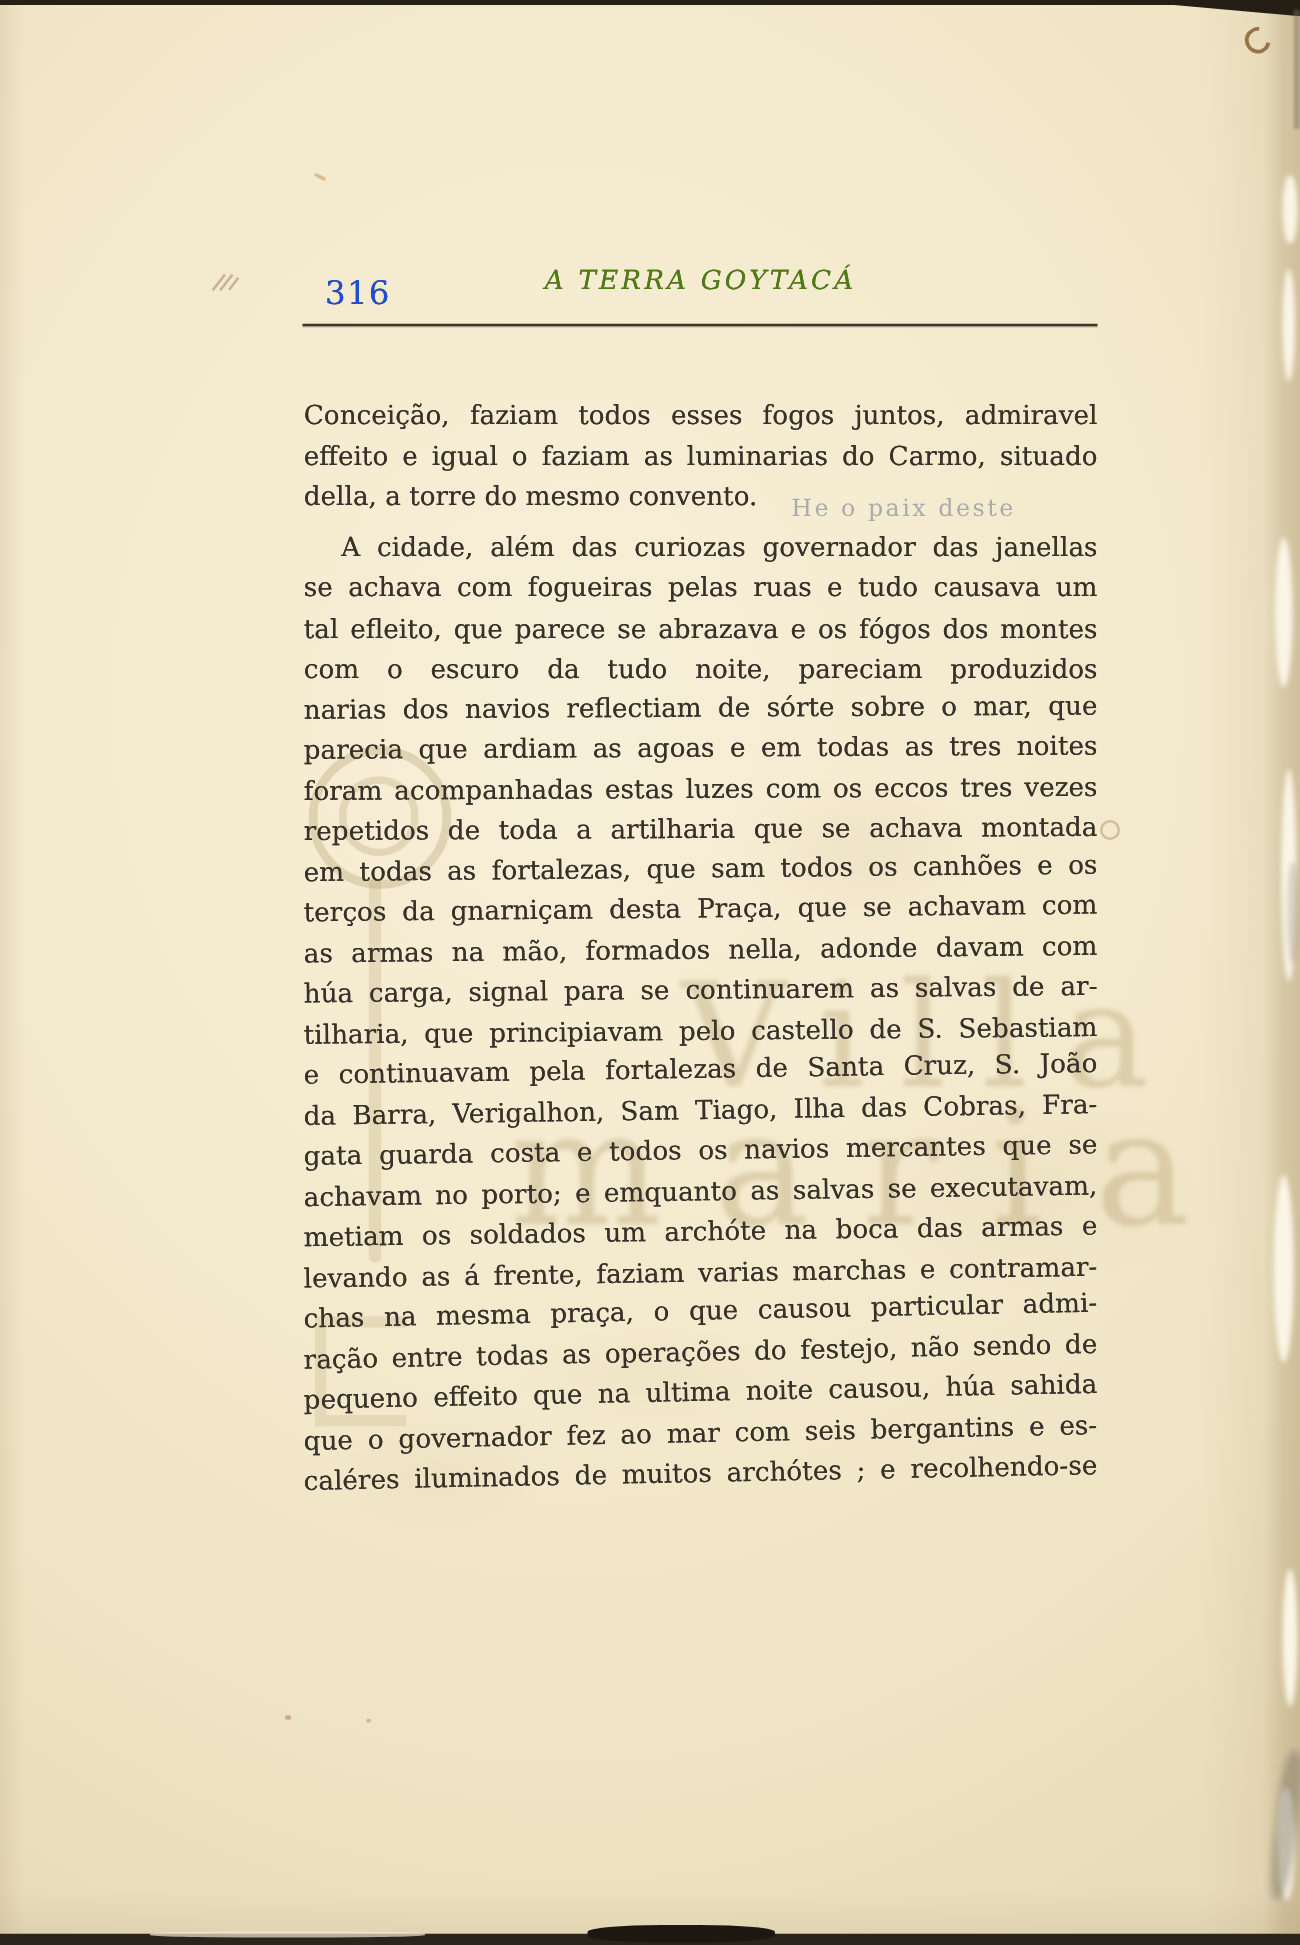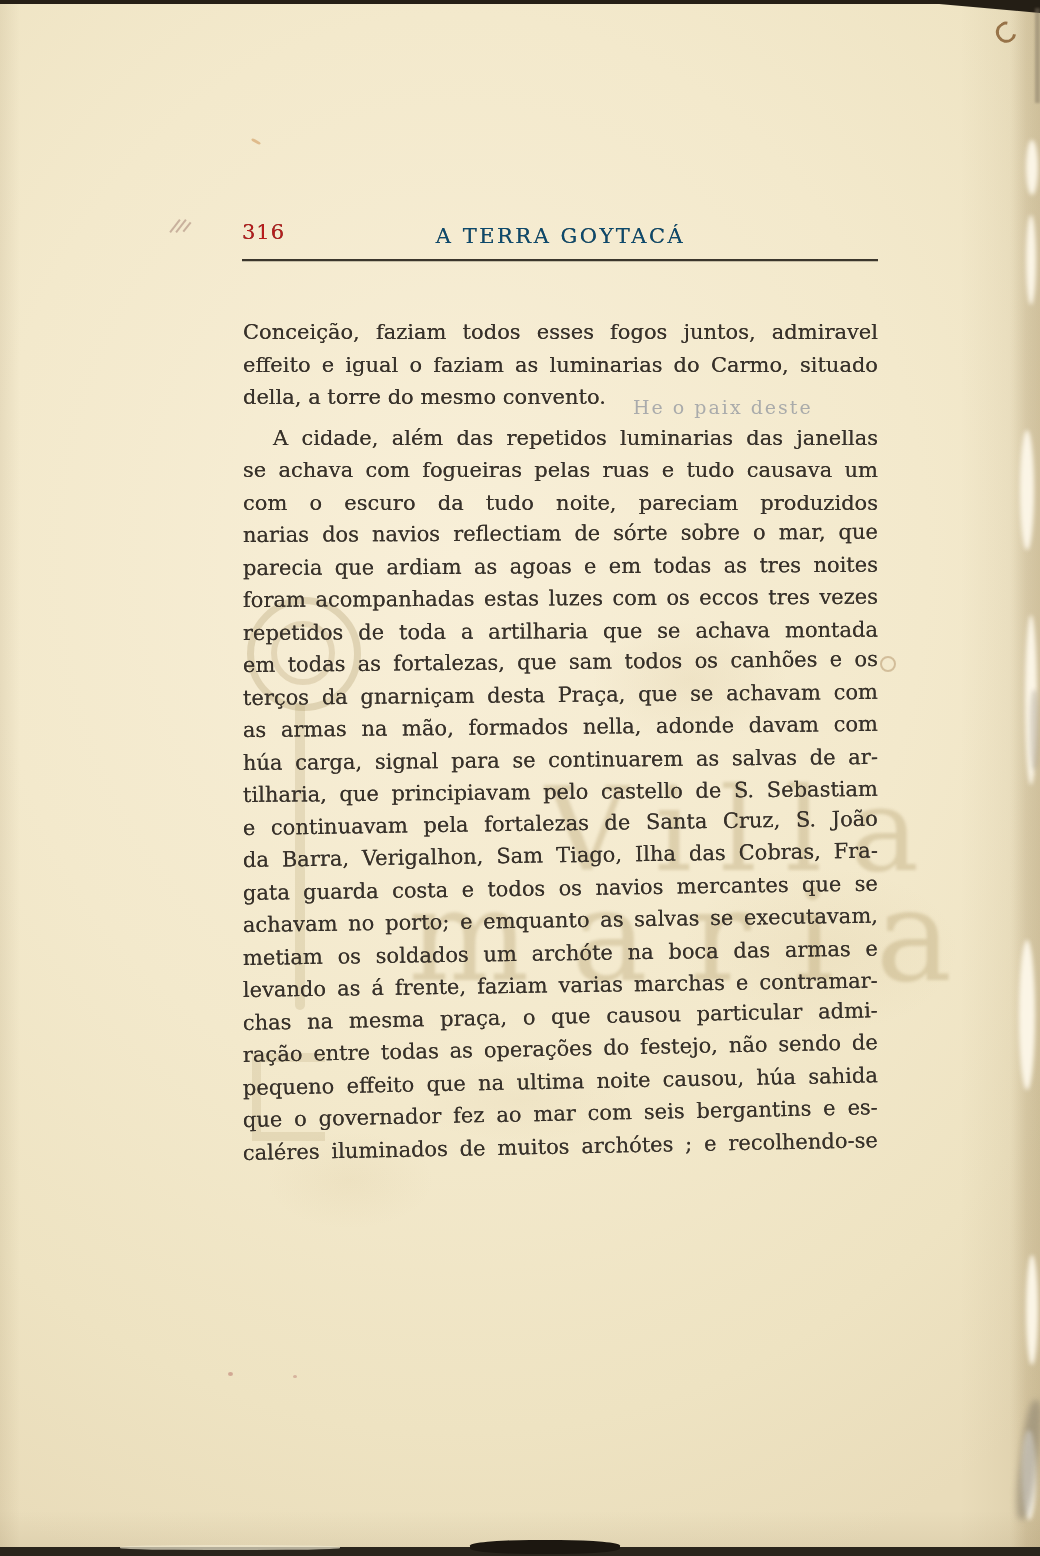--- a/index.html
+++ b/index.html
@@ -65,24 +65,24 @@
   .wm-ring-inner{position:absolute;left:271px;top:621px;width:52px;height:52px;border:6px solid rgba(167,143,92,.24);border-radius:50%;}
   .wm-pole{position:absolute;left:295px;top:702px;width:10px;height:308px;background:rgba(167,143,92,.20);border-radius:5px;}
   .wm-foot{position:absolute;left:252px;top:1053px;width:64px;height:70px;border:9px solid rgba(167,143,92,.18);border-right:none;}
   .wm-word{position:absolute;color:rgba(170,145,92,.30);filter:blur(1.5px);line-height:1;}
   .wm-word1{left:545px;top:772px;font-size:116px;letter-spacing:28px;}
   .wm-word2{left:408px;top:872px;font-size:128px;letter-spacing:42px;}
   
   .ghost{position:absolute;left:633px;top:396px;font-size:19px;letter-spacing:2px;
     color:rgba(108,118,140,.55);filter:blur(.6px);text-align:right;}
   
-  .pagenum{position:absolute;left:242px;top:220px;font-size:21px;letter-spacing:1px;color:#b91c1c;
+  .pagenum{position:absolute;left:260px;top:220px;font-size:26px;letter-spacing:1px;color:#1d4ed8;
     text-shadow:0 0 .4px rgba(60,54,44,.9);}
-  .title{position:absolute;left:243px;top:224px;width:635px;text-align:center;font-size:21px;
-    letter-spacing:2.5px;color:#0c4a6e;text-shadow:0 0 .4px rgba(69,63,51,.85);}
+  .title{position:absolute;left:243px;top:212px;width:635px;text-align:center;font-size:21px;
+    letter-spacing:2.5px;color:#4d7c0f;text-shadow:0 0 .4px rgba(69,63,51,.85);font-style:italic;}
   .rule{position:absolute;left:242px;top:259px;width:636px;height:2px;background:#3b362c;
     box-shadow:0 1px 0 rgba(59,54,44,.25);}
   .textblock{position:absolute;left:243px;top:300px;width:635px;font-size:21px;line-height:32.5px;
     color:#37312a;text-shadow:0 0 .4px rgba(55,48,40,.85);margin-top:16px;}
   .ln{text-align:justify;text-align-last:justify;transform-origin:0 60%;}
   .ln.end{text-align-last:left;}
   .ln.pbreak{margin-top:8px;text-indent:30px;}
   .t1{transform:rotate(-.3deg);}
   .t2{transform:rotate(-.55deg);}
   .t3{transform:rotate(-.85deg);}
@@ -105,22 +105,23 @@
 <div class="ghost">He o paix deste</div>
 
 <div class="pagenum">316</div>
 <div class="title">A TERRA GOYTACÁ</div>
 <div class="rule"></div>
 
 <div class="textblock">
   <div class="ln">Conceição, faziam todos esses fogos juntos, admiravel</div>
   <div class="ln">effeito e igual o faziam as luminarias do Carmo, situado</div>
   <div class="ln end">della, a torre do mesmo convento.</div>
-  <div class="ln pbreak">A cidade, além das repetidos luminarias das janellas</div>
+  <div class="ln pbreak">A cidade, além das curiozas governador das janellas</div>
   <div class="ln">se achava com fogueiras pelas ruas e tudo causava um</div>
+  <div class="ln">tal efleito, que parece se abrazava e os fógos dos montes</div>
   <div class="ln">com o escuro da tudo noite, pareciam produzidos</div>
   <div class="ln t1">narias dos navios reflectiam de sórte sobre o mar, que</div>
   <div class="ln t1">parecia que ardiam as agoas e em todas as tres noites</div>
   <div class="ln t1">foram acompanhadas estas luzes com os eccos tres vezes</div>
   <div class="ln t1">repetidos de toda a artilharia que se achava montada</div>
   <div class="ln t2">em todas as fortalezas, que sam todos os canhões e os</div>
   <div class="ln t2">terços da gnarniçam desta Praça, que se achavam com</div>
   <div class="ln t2">as armas na mão, formados nella, adonde davam com</div>
   <div class="ln t2">húa carga, signal para se continuarem as salvas de ar-</div>
   <div class="ln t2">tilharia, que principiavam pelo castello de S. Sebastiam</div>

